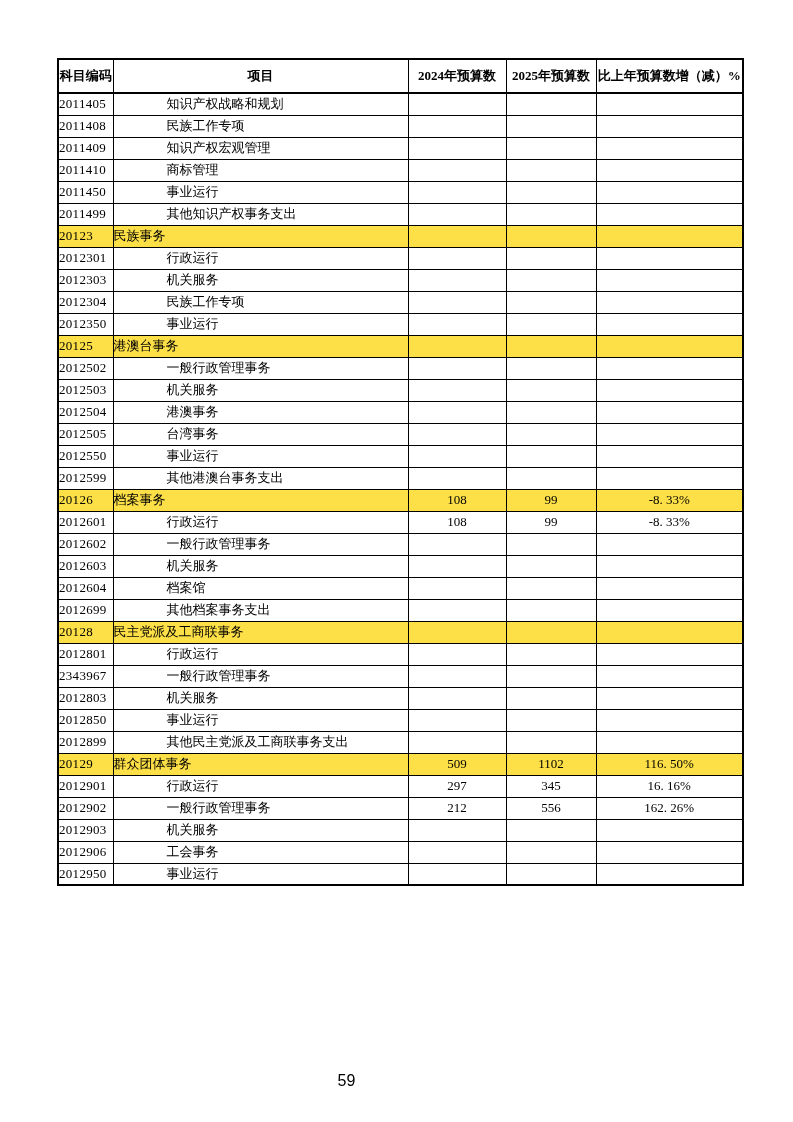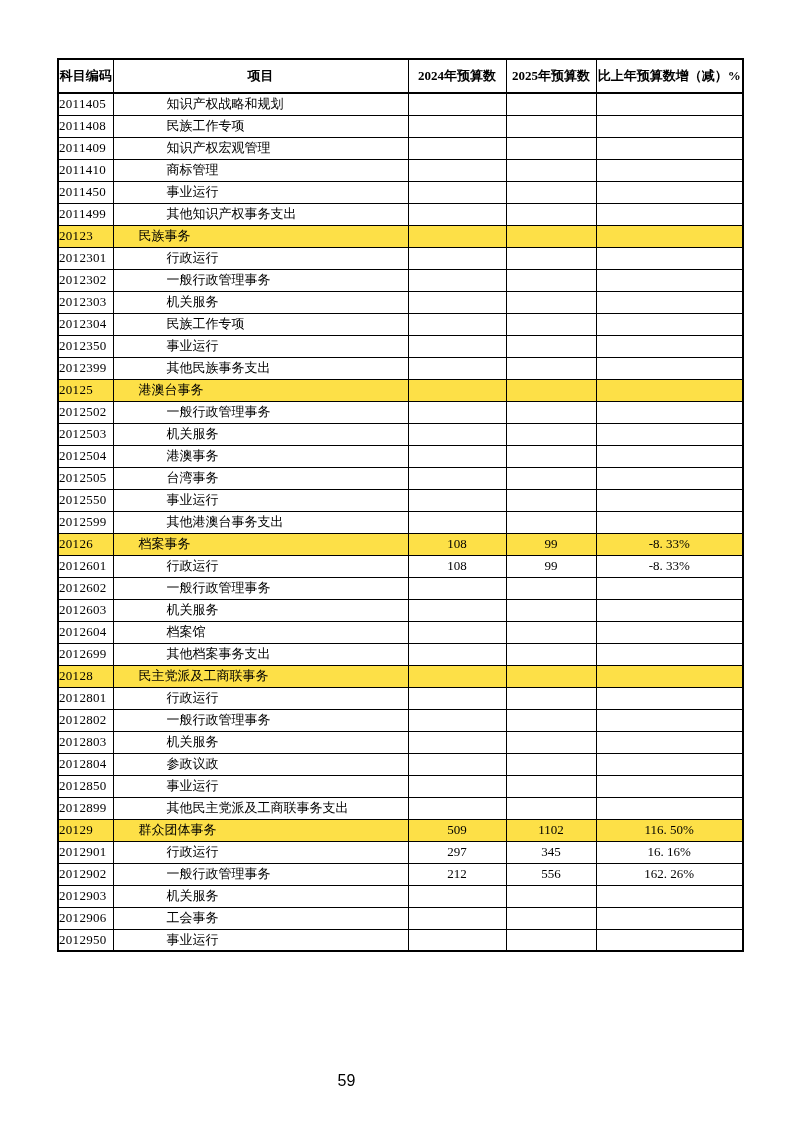--- a/index.html
+++ b/index.html
@@ -34,21 +34,21 @@
     border-bottom: 2px solid #000;
   }
   table.budget td {
     font-size: 13px;
     height: 22px;
     vertical-align: middle;
     padding: 0;
   }
   td.code { text-align: left; padding-left: 3px; letter-spacing: 0.3px; }
   td.item { text-align: left; }
-  td.item.cat { padding-left: 25px; }
+  td.item.cat { }
   td.item.sub { padding-left: 53px; }
   td.num { text-align: center; }
   tr.hl { background: #fde047; }
 
   .page-footer {
     position: absolute;
     top: 1072px; left: 0;
     width: 693px;
     text-align: center;
     font-family: "Liberation Sans", "DejaVu Sans", sans-serif;
@@ -128,50 +128,36 @@
           <td class="num"></td>
         </tr>
         <tr>
           <td class="code">2012301</td>
           <td class="item sub">行政运行</td>
           <td class="num"></td>
           <td class="num"></td>
           <td class="num"></td>
         </tr>
         <tr>
-          <td class="code">2012302</td>
-          <td class="item sub">一般行政管理事务</td>
-          <td class="num"></td>
-          <td class="num"></td>
-          <td class="num"></td>
-        </tr>
-        <tr>
           <td class="code">2012303</td>
           <td class="item sub">机关服务</td>
           <td class="num"></td>
           <td class="num"></td>
           <td class="num"></td>
         </tr>
         <tr>
           <td class="code">2012304</td>
           <td class="item sub">民族工作专项</td>
           <td class="num"></td>
           <td class="num"></td>
           <td class="num"></td>
         </tr>
         <tr>
           <td class="code">2012350</td>
           <td class="item sub">事业运行</td>
-          <td class="num"></td>
-          <td class="num"></td>
-          <td class="num"></td>
-        </tr>
-        <tr>
-          <td class="code">2012399</td>
-          <td class="item sub">其他民族事务支出</td>
           <td class="num"></td>
           <td class="num"></td>
           <td class="num"></td>
         </tr>
         <tr class="hl">
           <td class="code">20125</td>
           <td class="item cat">港澳台事务</td>
           <td class="num"></td>
           <td class="num"></td>
           <td class="num"></td>
@@ -268,36 +254,29 @@
           <td class="num"></td>
         </tr>
         <tr>
           <td class="code">2012801</td>
           <td class="item sub">行政运行</td>
           <td class="num"></td>
           <td class="num"></td>
           <td class="num"></td>
         </tr>
         <tr>
-          <td class="code">2012802</td>
+          <td class="code">2343967</td>
           <td class="item sub">一般行政管理事务</td>
           <td class="num"></td>
           <td class="num"></td>
           <td class="num"></td>
         </tr>
         <tr>
           <td class="code">2012803</td>
           <td class="item sub">机关服务</td>
-          <td class="num"></td>
-          <td class="num"></td>
-          <td class="num"></td>
-        </tr>
-        <tr>
-          <td class="code">2012804</td>
-          <td class="item sub">参政议政</td>
           <td class="num"></td>
           <td class="num"></td>
           <td class="num"></td>
         </tr>
         <tr>
           <td class="code">2012850</td>
           <td class="item sub">事业运行</td>
           <td class="num"></td>
           <td class="num"></td>
           <td class="num"></td>

